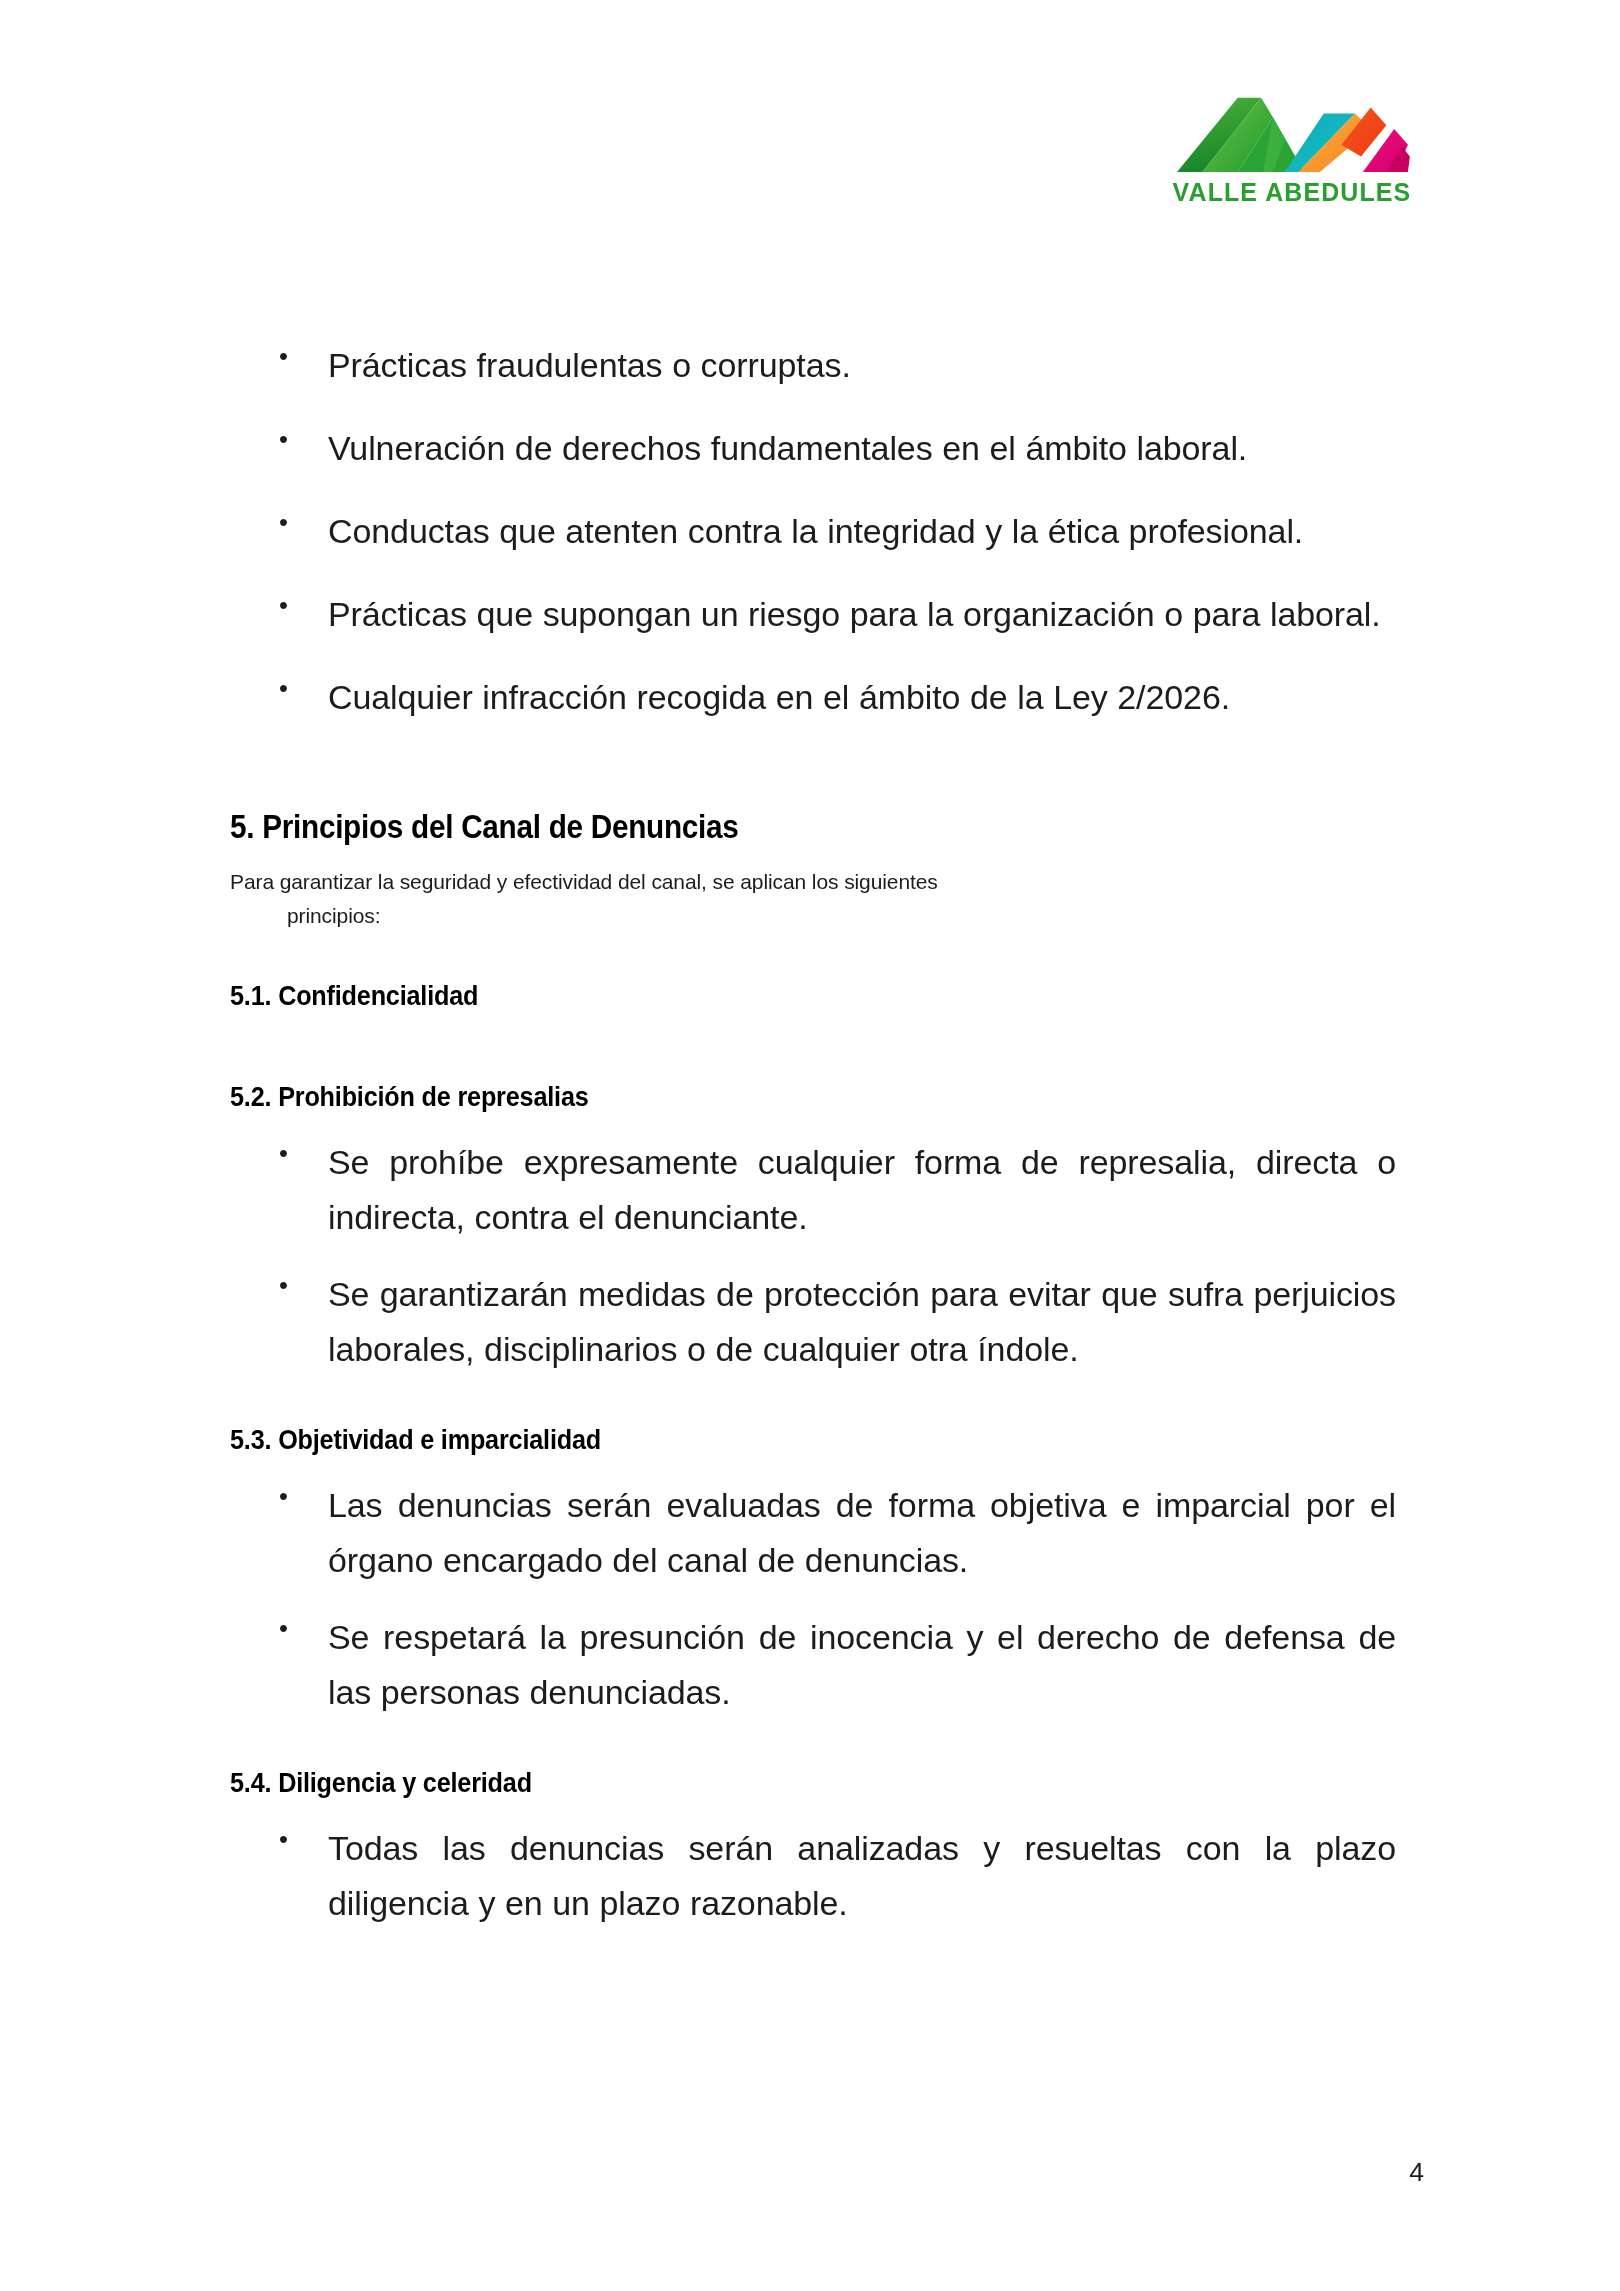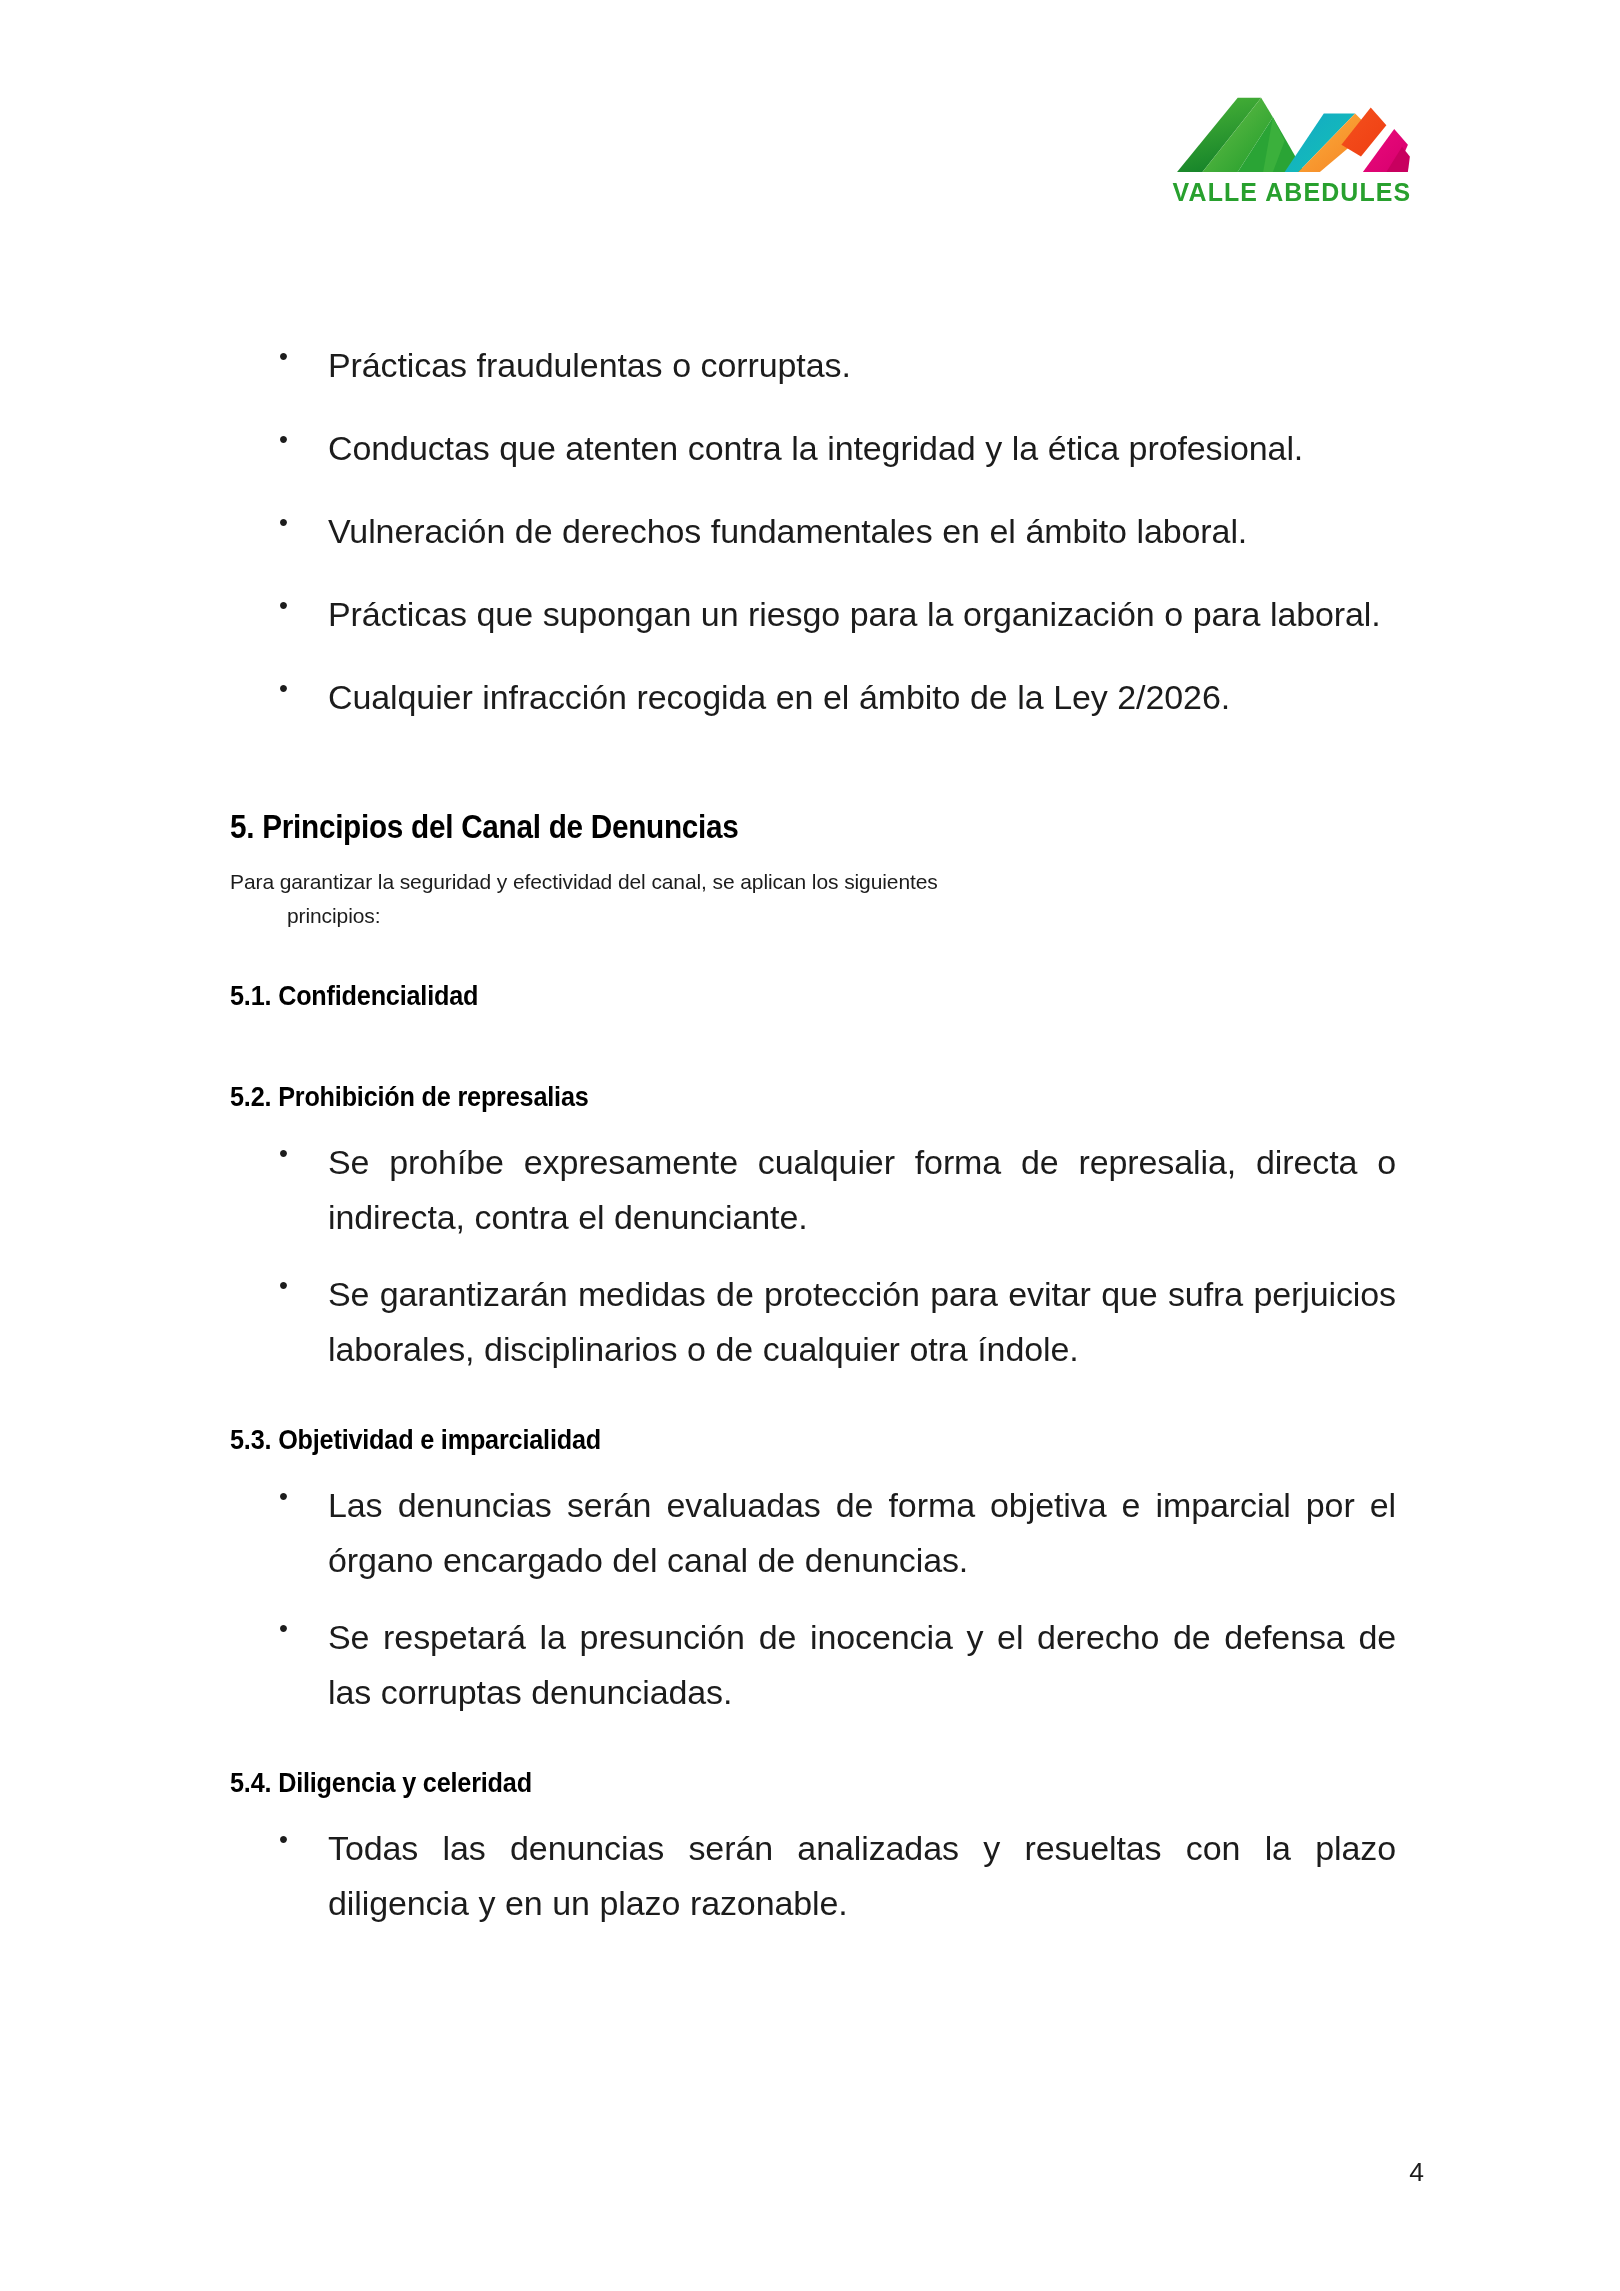--- a/index.html
+++ b/index.html
@@ -202,22 +202,22 @@
         <polygon points="222,88 238,62 246,72 244,88" fill="#c8005f"></polygon>
       </svg>
       <div class="logo-word">VALLE ABEDULES</div>
     </div>
   </div>
 
   <div class="body-area">
 
     <ul class="blist loose">
       <li>Prácticas fraudulentas o corruptas.</li>
+      <li>Vulneración de derechos fundamentales en el ámbito laboral.</li>
       <li>Conductas que atenten contra la integridad y la ética profesional.</li>
-      <li>Vulneración de derechos fundamentales en el ámbito laboral.</li>
       <li>Prácticas que supongan un riesgo para la organización o para laboral.</li>
       <li>Cualquier infracción recogida en el ámbito de la Ley 2/2026.</li>
     </ul>
 
     <div class="gap-sec"></div>
 
     <h1 class="sec">5. Principios del Canal de Denuncias</h1>
 
     <div class="gap-after-h1"></div>
 
@@ -239,21 +239,21 @@
       <li>Se prohíbe expresamente cualquier forma de represalia, directa o indirecta, contra el denunciante.</li>
       <li>Se garantizarán medidas de protección para evitar que sufra perjuicios laborales, disciplinarios o de cualquier otra índole.</li>
     </ul>
 
     <div class="gap-sub"></div>
 
     <h2 class="sub">5.3. Objetividad e imparcialidad</h2>
     <div class="gap-after-h2"></div>
     <ul class="blist">
       <li>Las denuncias serán evaluadas de forma objetiva e imparcial por el órgano encargado del canal de denuncias.</li>
-      <li>Se respetará la presunción de inocencia y el derecho de defensa de las corruptas denunciadas.</li>
+      <li>Se respetará la presunción de inocencia y el derecho de defensa de las personas denunciadas.</li>
     </ul>
 
     <div class="gap-sub"></div>
 
     <h2 class="sub">5.4. Diligencia y celeridad</h2>
     <div class="gap-after-h2"></div>
     <ul class="blist">
       <li>Todas las denuncias serán analizadas y resueltas con la plazo diligencia y en un plazo razonable.</li>
     </ul>
 

